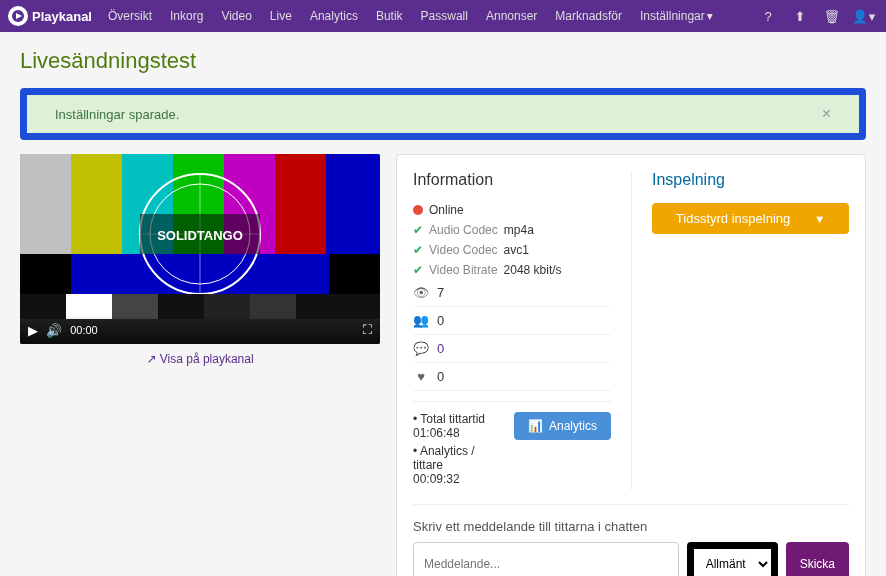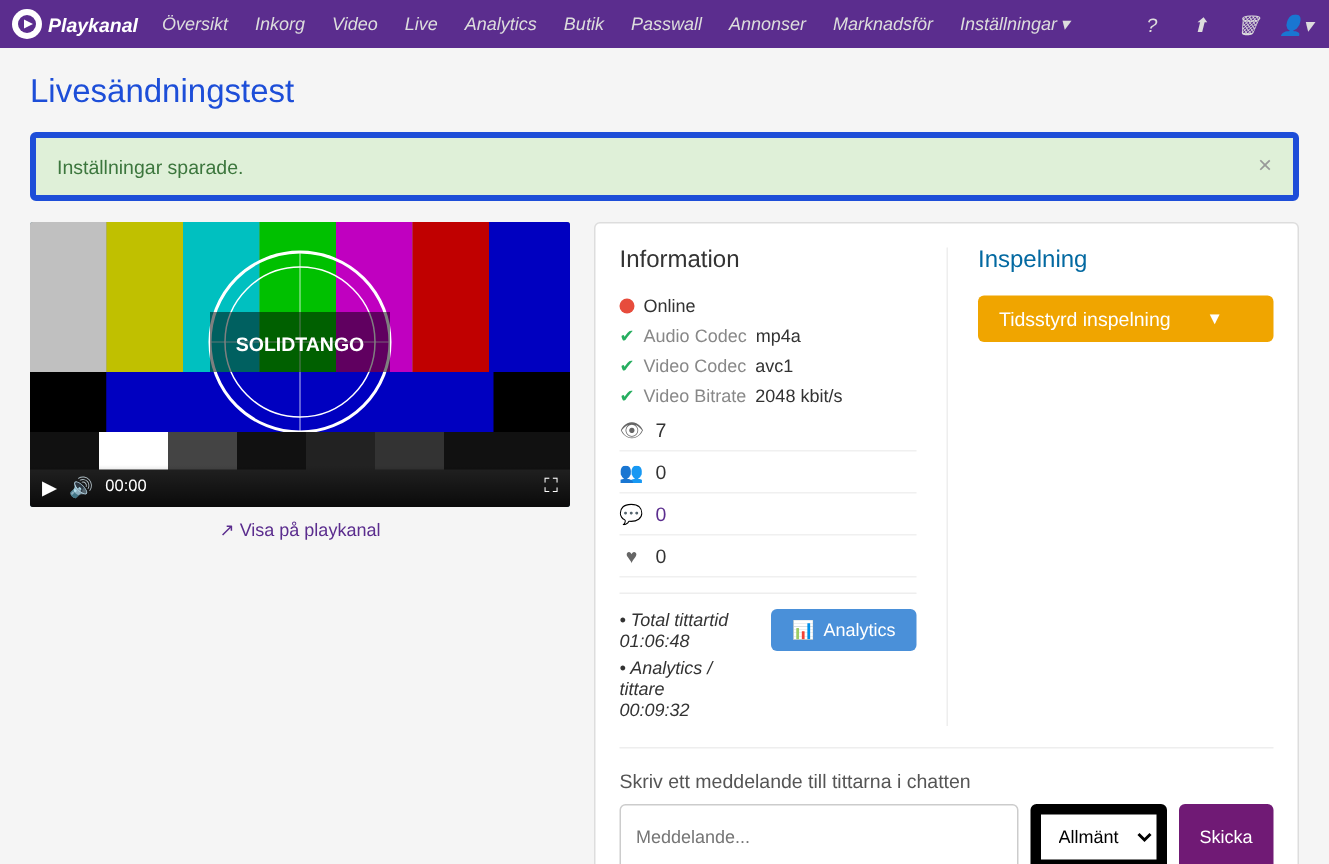--- a/index.html
+++ b/index.html
@@ -7,21 +7,20 @@
 
     
     .topnav {
       background: #5b2d8e;
       display: flex;
       align-items: center;
       height: 32px;
       padding: 0 8px;
       color: #fff;
       gap: 2px;
-      font-style: italic;
     }
     .topnav-logo {
       display: flex; align-items: center; gap: 4px;
       font-weight: bold; font-size: 13px; color: #fff;
       margin-right: 6px;
     }
     .topnav-logo-icon {
       width: 20px; height: 20px; background: #fff; border-radius: 50%;
       display: flex; align-items: center; justify-content: center;
     }
@@ -33,26 +32,26 @@
     .nav-item.has-dropdown { gap: 2px; }
     .nav-spacer { flex: 1; }
     .nav-right { display: flex; align-items: center; gap: 4px; }
     .nav-icon-btn {
       width: 28px; height: 28px; display: flex; align-items: center; justify-content: center;
       color: #ddd; cursor: pointer; border-radius: 3px;
     }
 
     
     .page-content { padding: 16px 20px; }
-    .page-title { font-size: 22px; font-weight: normal; margin-bottom: 14px; color: #1d4ed8; }
+    .page-title { font-size: 22px; font-weight: normal; margin-bottom: 14px; color: #4d7c0f; }
 
     
     .alert-success {
-      background: #dff0d8; border: 4px solid #1d4ed8; color: #3c763d;
-      padding: 10px 14px; border-radius: 4px; margin-bottom: 14px;
+      background: #dff0d8; border: 7px solid #1d4ed8; color: #3c763d;
+      padding: 10px 28px; border-radius: 4px; margin-bottom: 14px;
       display: flex; align-items: center; justify-content: space-between;
     }
     .alert-close { cursor: pointer; color: #999; font-size: 16px; }
 
     
     .main-grid { display: flex; gap: 16px; margin-bottom: 20px; }
     .video-col { flex: 0 0 360px; }
     .info-col { flex: 1; background: #fff; border: 1px solid #ddd; border-radius: 4px; padding: 16px; }
 
     
@@ -90,35 +89,35 @@
     .codec-value { color: #333; }
 
     .stat-row { display: flex; align-items: center; gap: 8px; margin-bottom: 6px; font-size: 13px; border-bottom: 1px solid #f0f0f0; padding-bottom: 6px; }
     .stat-icon { color: #666; width: 16px; text-align: center; }
     .stat-value { color: #333; }
     .stat-link { color: #5b2d8e; text-decoration: none; }
 
     
     .totals-row { display: flex; align-items: flex-start; gap: 16px; margin-top: 10px; padding-top: 10px; border-top: 1px solid #eee; }
     .totals-text { font-size: 12px; }
-    .totals-text p { margin-bottom: 4px; font-style: italic; }
+    .totals-text p { margin-bottom: 4px; }
     .totals-text strong { font-weight: normal; }
     .totals-text span { color: #333; }
 
     .btn-analytics {
       background: #4a90d9; color: #fff; border: none; border-radius: 4px;
       padding: 7px 14px; font-size: 12px; cursor: pointer;
       display: flex; align-items: center; gap: 6px;
     }
 
     
     .btn-timed-record {
       background: #f0a500; color: #fff; border: none; border-radius: 4px;
       padding: 8px 14px; font-size: 13px; cursor: pointer;
-      display: flex; align-items: center; justify-content: flex-start;
+      display: flex; align-items: center; justify-content: center;
       width: 100%; gap: 24px;
     }
     .btn-timed-record .dropdown-arrow { font-size: 11px; }
 
     
     .chat-section { border-top: 1px solid #eee; margin-top: 14px; padding-top: 14px; }
     .chat-label { font-size: 13px; margin-bottom: 8px; color: #555; }
     .chat-row { display: flex; gap: 8px; }
     .chat-input {
       flex: 1; border: 1px solid #ccc; border-radius: 4px; padding: 7px 10px; font-size: 12px;

